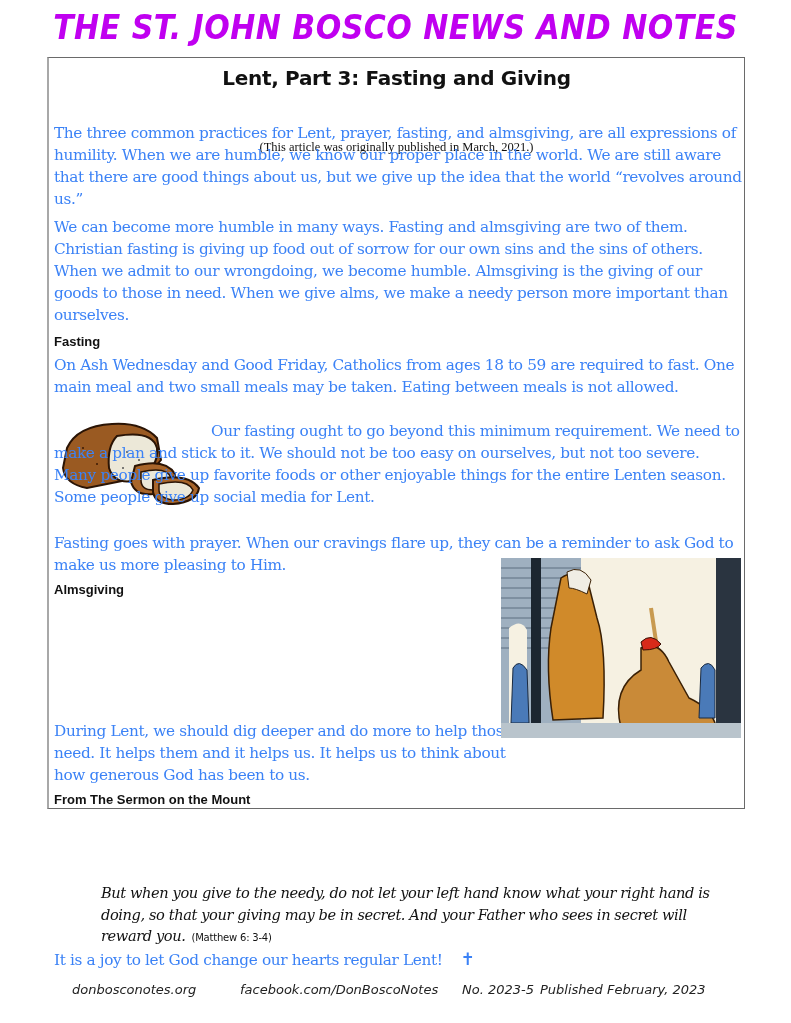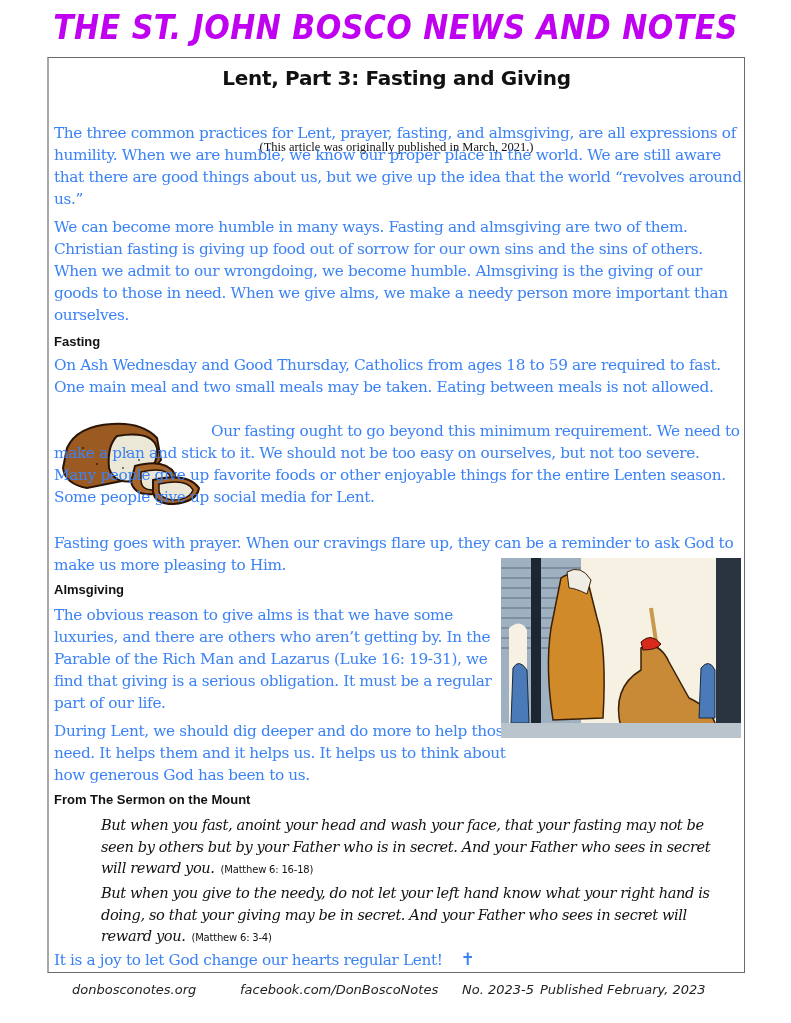--- a/index.html
+++ b/index.html
@@ -4,21 +4,21 @@
 <style>
   html, body { margin: 0; padding: 0; background: #ffffff; }
   body { width: 791px; height: 1023px; position: relative; overflow: hidden; }
   .masthead {
     position: absolute; left: 0; top: 8px; width: 791px; text-align: center;
     font-family: "DejaVu Sans", sans-serif; font-weight: bold; font-style: italic;
     font-size: 30px; letter-spacing: 0.5px; color: #c000f0;
     transform: scaleY(1.12); transform-origin: top center;
   }
   .box {
-    position: absolute; left: 47px; top: 57px; width: 698px; height: 916px;
+    position: absolute; left: 47px; top: 57px; width: 698px; height: 752px;
     border: 1.5px solid #6a6a6a; box-sizing: border-box;
     border-left: 2px solid #a8a8a8;
   }
   .article-title {
     position: absolute; left: 0; top: 8px; width: 100%; text-align: center;
     font-family: "DejaVu Sans", sans-serif; font-weight: bold; font-size: 20px; color: #111;
     letter-spacing: -0.3px;
   }
   .orig-note {
     position: absolute; left: 0; top: 42px; width: 100%; text-align: center;
@@ -54,41 +54,40 @@
 <div class="masthead">THE ST. JOHN BOSCO NEWS AND NOTES</div>
 
 <div class="box">
   <div class="article-title">Lent, Part 3: Fasting and Giving</div>
   <div class="orig-note">(This article was originally published in March, 2021.)</div>
 
   <p class="p body-text" style="top:64px;">The three common practices for Lent, prayer, fasting, and almsgiving, are all expressions of humility.  When we are humble, we know our proper place in the world.  We are still aware that there are good things about us, but we give up the idea that the world “revolves around us.”</p>
   <p class="p body-text" style="top:158px;">We can become more humble in many ways.  Fasting and almsgiving are two of them.  Christian fasting is giving up food out of sorrow for our own sins and the sins of others.  When we admit to our wrongdoing, we become humble.  Almsgiving is the giving of our goods to those in need.  When we give alms, we make a needy person more important than ourselves.</p>
 
   <div class="heading" style="top:276px;">Fasting</div>
-  <p class="p body-text" style="top:296px;">On Ash Wednesday and Good Thursday, Catholics from ages 18 to 59 are required to fast.  One main meal and two small meals may be taken.  Eating between meals is not allowed.</p>
+  <p class="p body-text" style="top:296px;">On Ash Wednesday and Good Friday, Catholics from ages 18 to 59 are required to fast.  One main meal and two small meals may be taken.  Eating between meals is not allowed.</p>
 
   <svg class="bread" viewBox="0 0 150 90">
     <path d="M10 30 Q20 8 55 6 Q85 4 100 20 L104 42 Q90 60 70 62 L30 70 Q8 66 6 50 Z" fill="#9a5a22" stroke="#2a1405" stroke-width="2"></path>
     <path d="M60 18 Q95 12 100 30 Q102 50 80 62 Q58 68 52 50 Q50 28 60 18 Z" fill="#ece8d8" stroke="#2a1405" stroke-width="2"></path>
     <path d="M78 48 Q108 40 118 56 Q118 70 96 76 Q78 78 74 64 Z" fill="#a8652a" stroke="#2a1405" stroke-width="2"></path>
     <path d="M84 54 Q110 48 114 60 Q112 70 96 72 Q84 72 84 62 Z" fill="#ece8d8" stroke="#2a1405" stroke-width="1.5"></path>
     <path d="M96 62 Q130 54 142 70 Q140 84 116 86 Q98 86 96 74 Z" fill="#a8652a" stroke="#2a1405" stroke-width="2"></path>
     <path d="M102 66 Q130 60 136 72 Q132 82 116 82 Q102 80 102 72 Z" fill="#ece8d8" stroke="#2a1405" stroke-width="1.5"></path>
     <circle cx="70" cy="34" r="1" fill="#555"></circle>
       <circle cx="82" cy="42" r="1" fill="#555"></circle>
       <circle cx="66" cy="50" r="1" fill="#555"></circle>
     <circle cx="26" cy="30" r="1" fill="#3a1a05"></circle>
       <circle cx="40" cy="46" r="1" fill="#3a1a05"></circle>
   </svg>
 
   <p class="p body-text" style="top:362px; text-indent:157px;">Our fasting ought to go beyond this minimum requirement.  We need to make a plan and stick to it.  We should not be too easy on ourselves, but not too severe.  Many people give up favorite foods or other enjoyable things for the entire Lenten season.  Some people give up social media for Lent.</p>
   <p class="p body-text" style="top:474px;">Fasting goes with prayer.  When our cravings flare up, they can be a reminder to ask God to make us more pleasing to Him.</p>
 
   <div class="heading" style="top:524px;">Almsgiving</div>
-  <p class="p body-text" style="top:546px; width:440px;">The obvious reason to give alms is that we have some luxuries, and there are others who aren’t getting by.  In the Parable of the Rich Man and Lazarus (Luke 16: 19-31), we find that giving is a serious obligation.  It must be a regular part of our life.</p>
   <p class="p body-text" style="top:662px; width:480px;">During Lent, we should dig deeper and do more to help those in need.  It helps them and it helps us.  It helps us to think about how generous God has been   to us.</p>
 
   <svg class="parable" viewBox="0 0 240 180">
     <rect x="0" y="0" width="240" height="180" fill="#f6f1e2"></rect>
     <rect x="0" y="0" width="80" height="175" fill="#9fb0c0"></rect>
     <g stroke="#5c6e80" stroke-width="1">
       <line x1="0" y1="10" x2="80" y2="10"></line>
         <line x1="0" y1="20" x2="80" y2="20"></line>
         <line x1="0" y1="30" x2="80" y2="30"></line>
       <line x1="0" y1="40" x2="80" y2="40"></line>
@@ -105,21 +104,20 @@
     <path d="M60 20 Q78 8 88 28 L96 60 Q106 90 102 160 L52 162 Q44 110 50 70 Z" fill="#d08a2a" stroke="#3a2005" stroke-width="1.5"></path>
     <path d="M66 14 Q80 6 90 22 L86 36 Q74 30 68 30 Z" fill="#f0ede4" stroke="#3a2005"></path>
     <path d="M150 50 L165 150" stroke="#c89a50" stroke-width="4"></path>
     <path d="M140 90 Q158 82 168 104 L188 140 Q210 150 215 168 L120 170 Q110 130 140 112 Z" fill="#c98a38" stroke="#3a2005" stroke-width="1.5"></path>
     <path d="M140 84 Q150 74 160 86 Q156 92 142 92 Z" fill="#d82a1a" stroke="#3a1005"></path>
     <path d="M200 110 Q208 100 214 112 L214 160 L198 160 Z" fill="#4a7ab8" stroke="#1a2a40"></path>
     <rect x="0" y="165" width="240" height="15" fill="#b9c4cc"></rect>
   </svg>
 
   <div class="heading" style="top:734px;">From The Sermon on the Mount</div>
-  <p class="quote" style="top:756px;"><span>But when you fast, anoint your head and wash your face, that your fasting may not be seen by others but by your Father who is in secret.  And your Father who sees in secret will reward you.</span><span class="cite">(Matthew 6: 16-18)</span></p>
   <p class="quote" style="top:824px;"><span>But when you give to the needy, do not let your left hand know what your right hand is doing, so that your giving may be in secret.  And your Father who sees in secret will reward you.</span><span class="cite">(Matthew 6: 3-4)</span></p>
 
   <p class="p body-text" style="top:890px;"><span>It is a joy to let God change our hearts regular Lent!</span><span class="cross">✝</span></p>
 </div>
 
 <div class="footer">
   <span style="left:72px;">donbosconotes.org</span>
   <span style="left:240px;">facebook.com/DonBoscoNotes</span>
   <span style="left:462px;">No. 2023-5</span>
   <span style="left:540px;">Published February, 2023</span>

